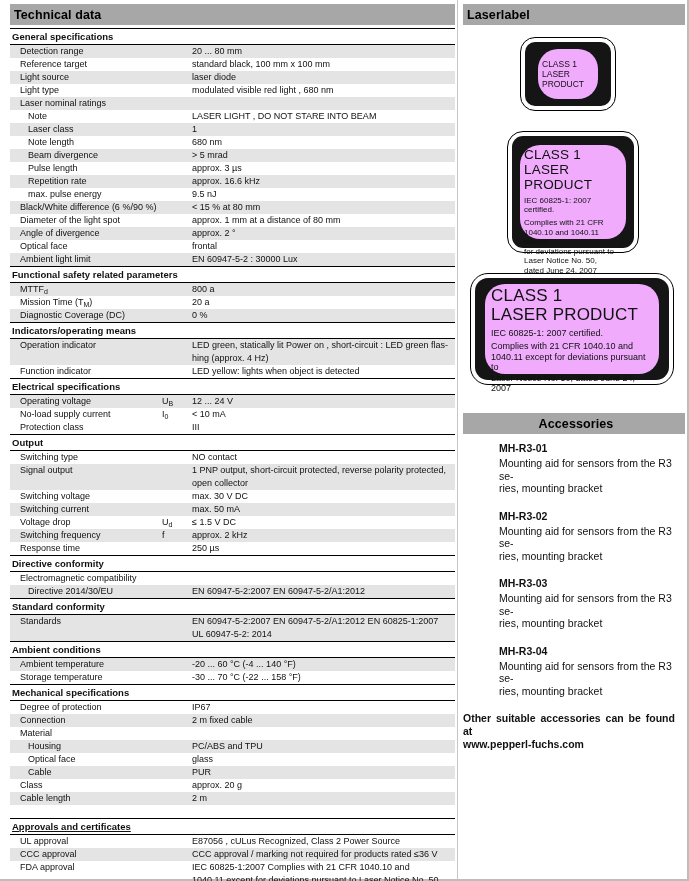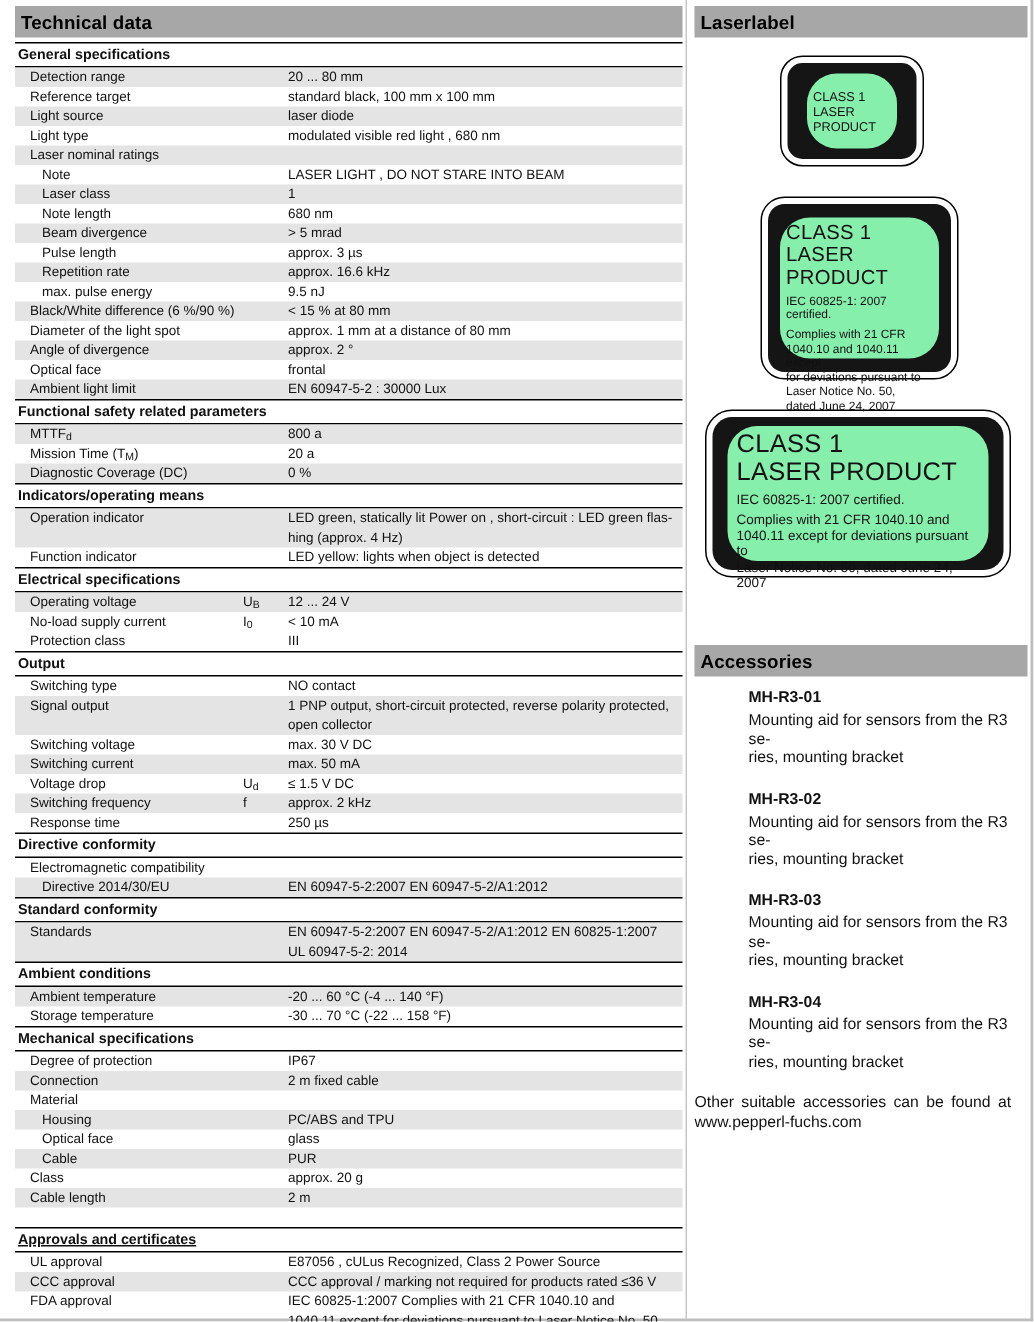--- a/index.html
+++ b/index.html
@@ -41,21 +41,21 @@
   .row.shade { background:var(--shade,#e4e4e4); }
   .cell-label.i1 { padding-left:10px; }
   .cell-label.i2 { padding-left:18px; }
   .cell-sym  { }
   .cell-val  { white-space:pre-line; }
   sub.sb { font-size:7px; line-height:0; vertical-align:-1.5px; }
 
   
   .laser-label { background:#fff; border:1.5px solid #000; }
   .ll-frame { position:relative; width:100%; height:100%; background:#151515; }
-  .ll-panel { position:absolute; background:#86efac; display:flex; flex-direction:column; justify-content:center;border-radius:20px; }
+  .ll-panel { position:absolute; background:#f0abfc; display:flex; flex-direction:column; justify-content:center;border-radius:20px; }
 
   .ll-small { width:96px; height:74px; border-radius:15px; padding:4px; margin:12px 0 0 57px; }
   .ll-small .ll-frame { border-radius:10px; }
   .ll-small .ll-panel { inset:7px 13px; justify-content:center; padding-left:4px;
                         font-size:8.5px; line-height:10px; }
 
   .ll-med { width:132px; height:122px; border-radius:16px; padding:4px; margin:20px 0 0 44px; }
   .ll-med .ll-frame { border-radius:11px; }
   .ll-med .ll-panel { inset:9px 8px; padding:2px 4px; justify-content:flex-start; }
   .ll-med .ll-title { font-size:13.5px; line-height:15px; letter-spacing:.2px; }
@@ -63,27 +63,27 @@
   .ll-med .ll-body  { font-size:8px;  line-height:9.5px; margin-top:4px; white-space:pre-line; }
 
   .ll-large { width:204px; height:112px; border-radius:18px; padding:4px; margin:20px 0 0 7px; }
   .ll-large .ll-frame { border-radius:13px; }
   .ll-large .ll-panel { inset:6px 10px; padding:2px 6px; justify-content:flex-start; }
   .ll-large .ll-title { font-size:17px; line-height:19px; letter-spacing:.2px; }
   .ll-large .ll-cert  { font-size:9px; line-height:10px; margin-top:4px; }
   .ll-large .ll-body  { font-size:9px; line-height:10.5px; margin-top:3px; white-space:pre-line; }
 
   
-  .acc-bar { margin-top:45px; }
+  .acc-bar { margin-top:28px;justify-content:center; }
   .acc-list { margin-top:8px; }
   .acc-item { margin-bottom:15px;margin-left:36px; }
   .acc-model { font-weight:bold; font-size:10.5px; line-height:13px; margin-bottom:2px; }
   .acc-desc  { font-size:10.5px; line-height:12.5px; white-space:pre-line; }
   .acc-note  { font-size:10.5px; line-height:13px; 
-               white-space:pre-line; word-spacing:2px; }
+               white-space:pre-line; word-spacing:2px;font-weight:bold; }
 </style>
 </head>
 <body>
 
 <div class="sheet">
   <div class="col-divider"></div>
 
   <div class="col-left">
     <div class="title-bar">
       <span>Technical data</span>

